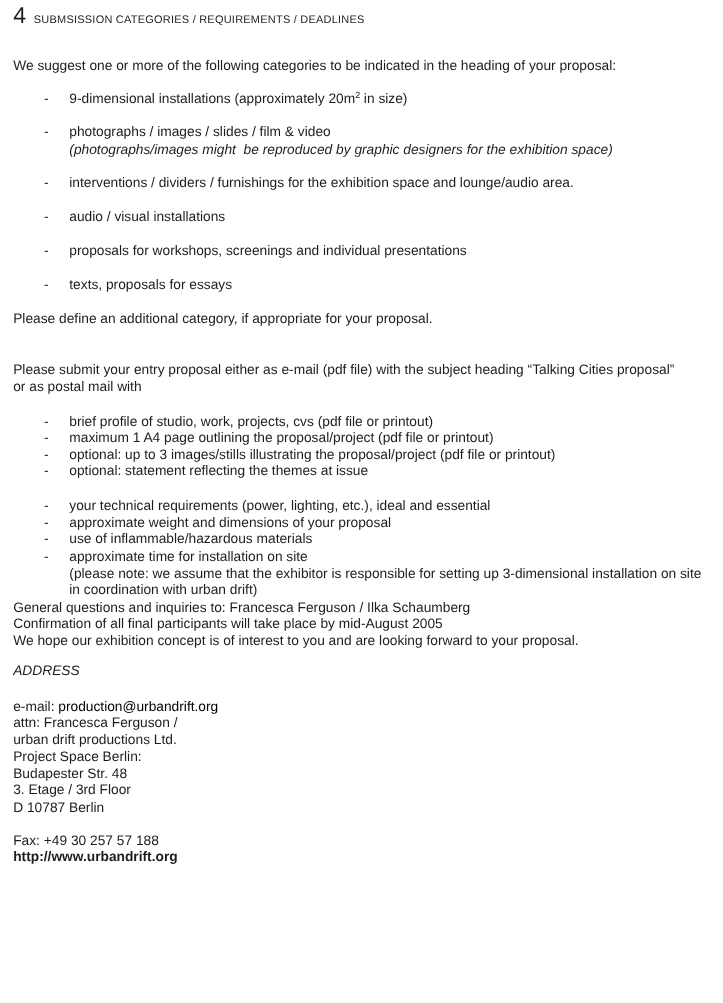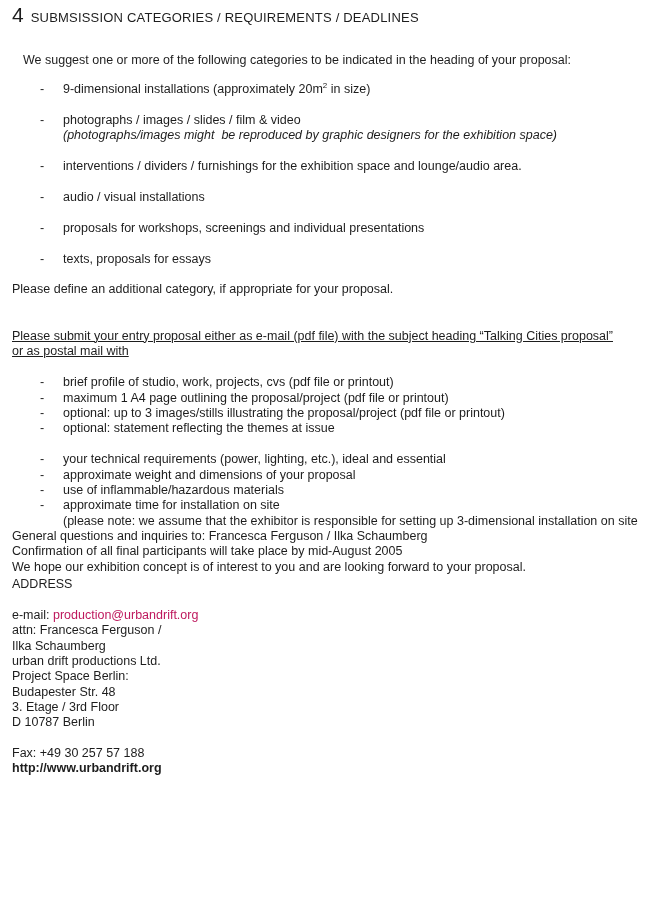--- a/index.html
+++ b/index.html
@@ -10,43 +10,43 @@
     background: #ffffff;
     color: #1d1d1d;
     font-family: "Liberation Sans", sans-serif;
     font-size: 12.5px;
     line-height: 15.3px;
   }
   .page { padding: 0 12px; }
 
   .sec-heading { display: flex; align-items: baseline; padding-top: 3px; }
   .sec-num { font-size: 21px; line-height: 23px; margin-right: 7px; }
-  .sec-title { font-size: 13px; letter-spacing: 0.2px; }
+  .sec-title { font-size: 10px; letter-spacing: 0.2px; }
 
-  .intro { margin-top: 27px; margin-left: 11px; }
+  .intro { margin-top: 27px; }
 
   .cat-list { margin-top: 14px; }
   .bullet { display: flex; }
   .cat-item { margin-bottom: 15.5px; }
   .dash { margin-left: 28px; width: 23px; flex: none; }
   .bullet-body { flex: 1; }
   .italic-note { font-style: italic; white-space: pre-wrap; }
   sup { font-size: 8px; line-height: 0; }
 
   .additional { margin-top: 0; }
 
-  .submit-intro { margin-top: 31px; text-decoration: underline; }
+  .submit-intro { margin-top: 31px; }
   .tight-list { margin-top: 16px; }
   .outline-intro { margin-top: 15px; }
 
   .deadline { font-size: 17.5px; line-height: 22px; font-weight: bold; margin-top: 27px; }
 
   .closing { }
 
-  .address-label { margin-top: 2px; }
+  .address-label { margin-top: 13px; font-style: italic; }
   .address-block { margin-top: 16px; }
   .email-link { cursor: pointer; }
 
   .contact-block { margin-top: 15px; }
   .website { font-weight: bold; }
 </style>
 </head>
 <body>
 
 <div class="page">
@@ -126,37 +126,37 @@
     </div>
     <div class="bullet">
       <span class="dash">-</span>
       <span class="bullet-body">use of inflammable/hazardous materials</span>
     </div>
     <div class="bullet">
       <span class="dash">-</span>
       <span class="bullet-body">
         <div>approximate time for installation on site</div>
         <div>(please note: we assume that the exhibitor is responsible for setting up 3-dimensional installation on site</div>
+        <div>in coordination with urban drift)</div>
       </span>
     </div>
   </div>
 
 
   <div class="closing">
     <div>General questions and inquiries to: Francesca Ferguson / Ilka Schaumberg</div>
     <div>Confirmation of all final participants will take place by mid-August 2005</div>
     <div>We hope our exhibition concept is of interest to you and are looking forward to your proposal.</div>
   </div>
 
   <div class="address-label">ADDRESS</div>
 
   <div class="address-block">
-    <div><span>e-mail: </span><span class="email-link" style="color: #be185d;">production@urbandrift.org</span></div>
+    <div><span>e-mail: </span><span class="email-link" style="color: #000000;">production@urbandrift.org</span></div>
     <div>attn: Francesca Ferguson /</div>
-    <div>Ilka Schaumberg</div>
     <div>urban drift productions Ltd.</div>
     <div>Project Space Berlin:</div>
     <div>Budapester Str. 48</div>
     <div>3. Etage / 3rd Floor</div>
     <div>D 10787 Berlin</div>
   </div>
 
   <div class="contact-block">
     <div>Fax: +49 30 257 57 188</div>
     <div class="website">http://www.urbandrift.org</div>

